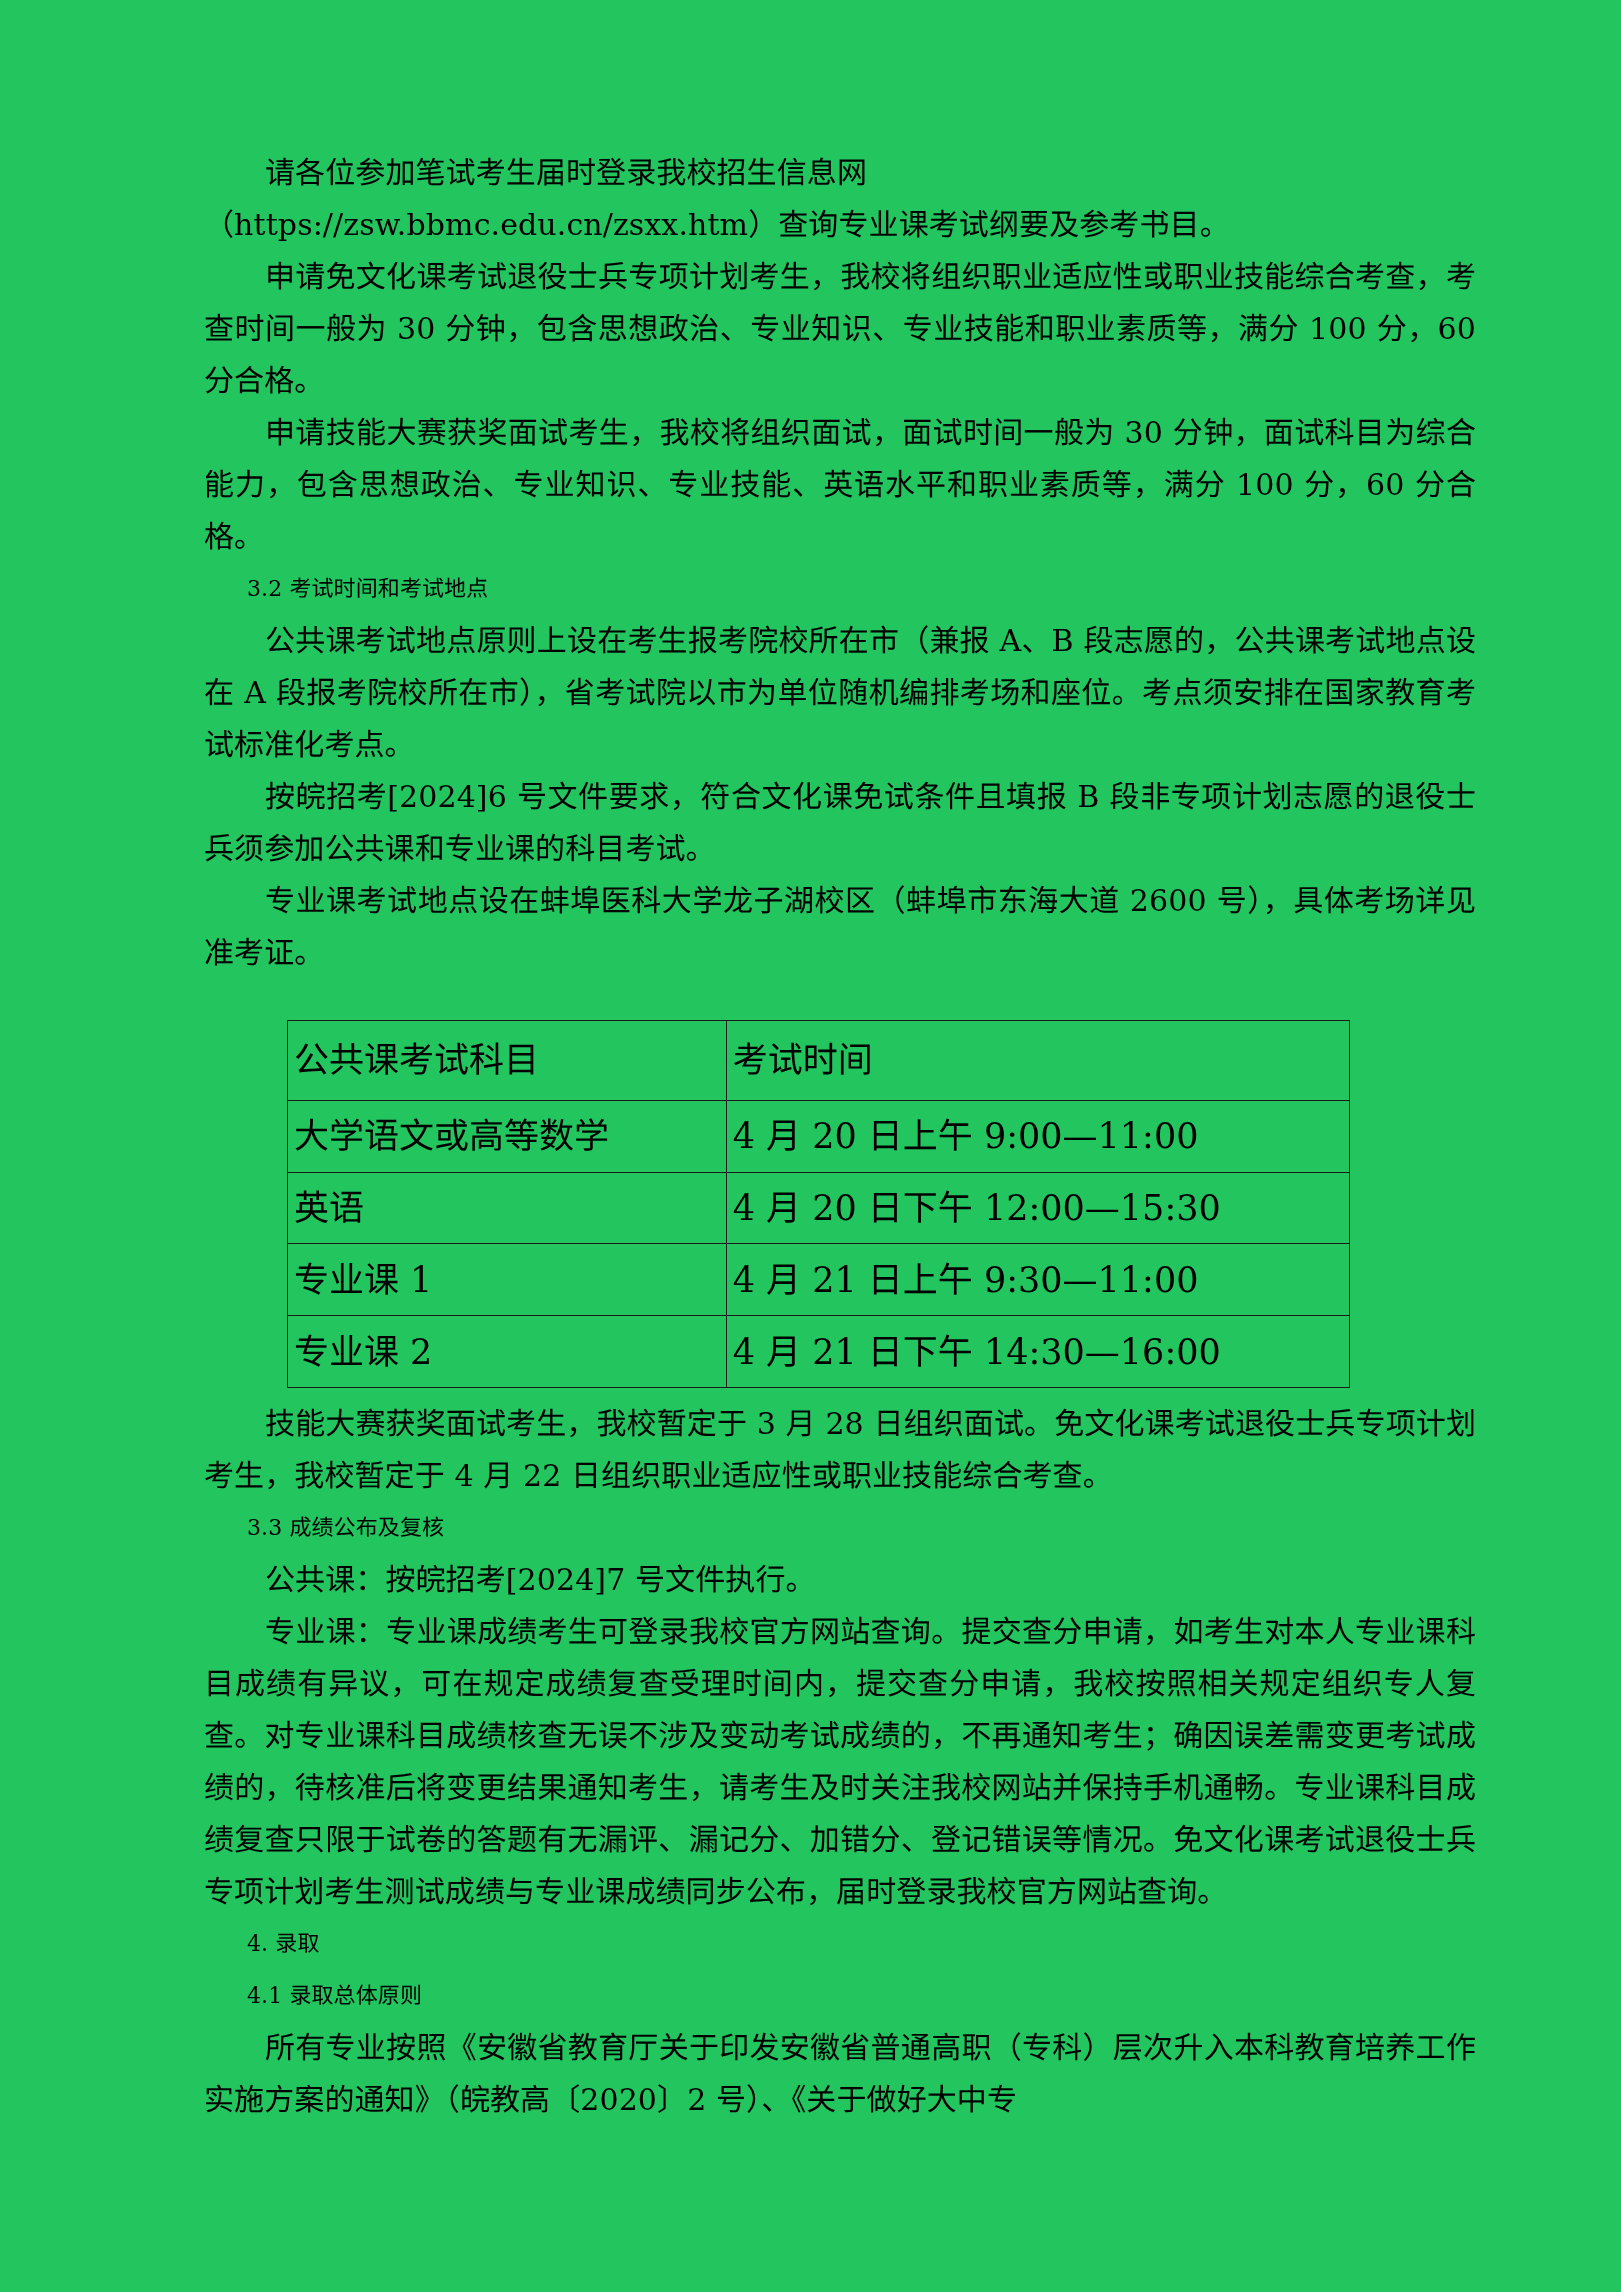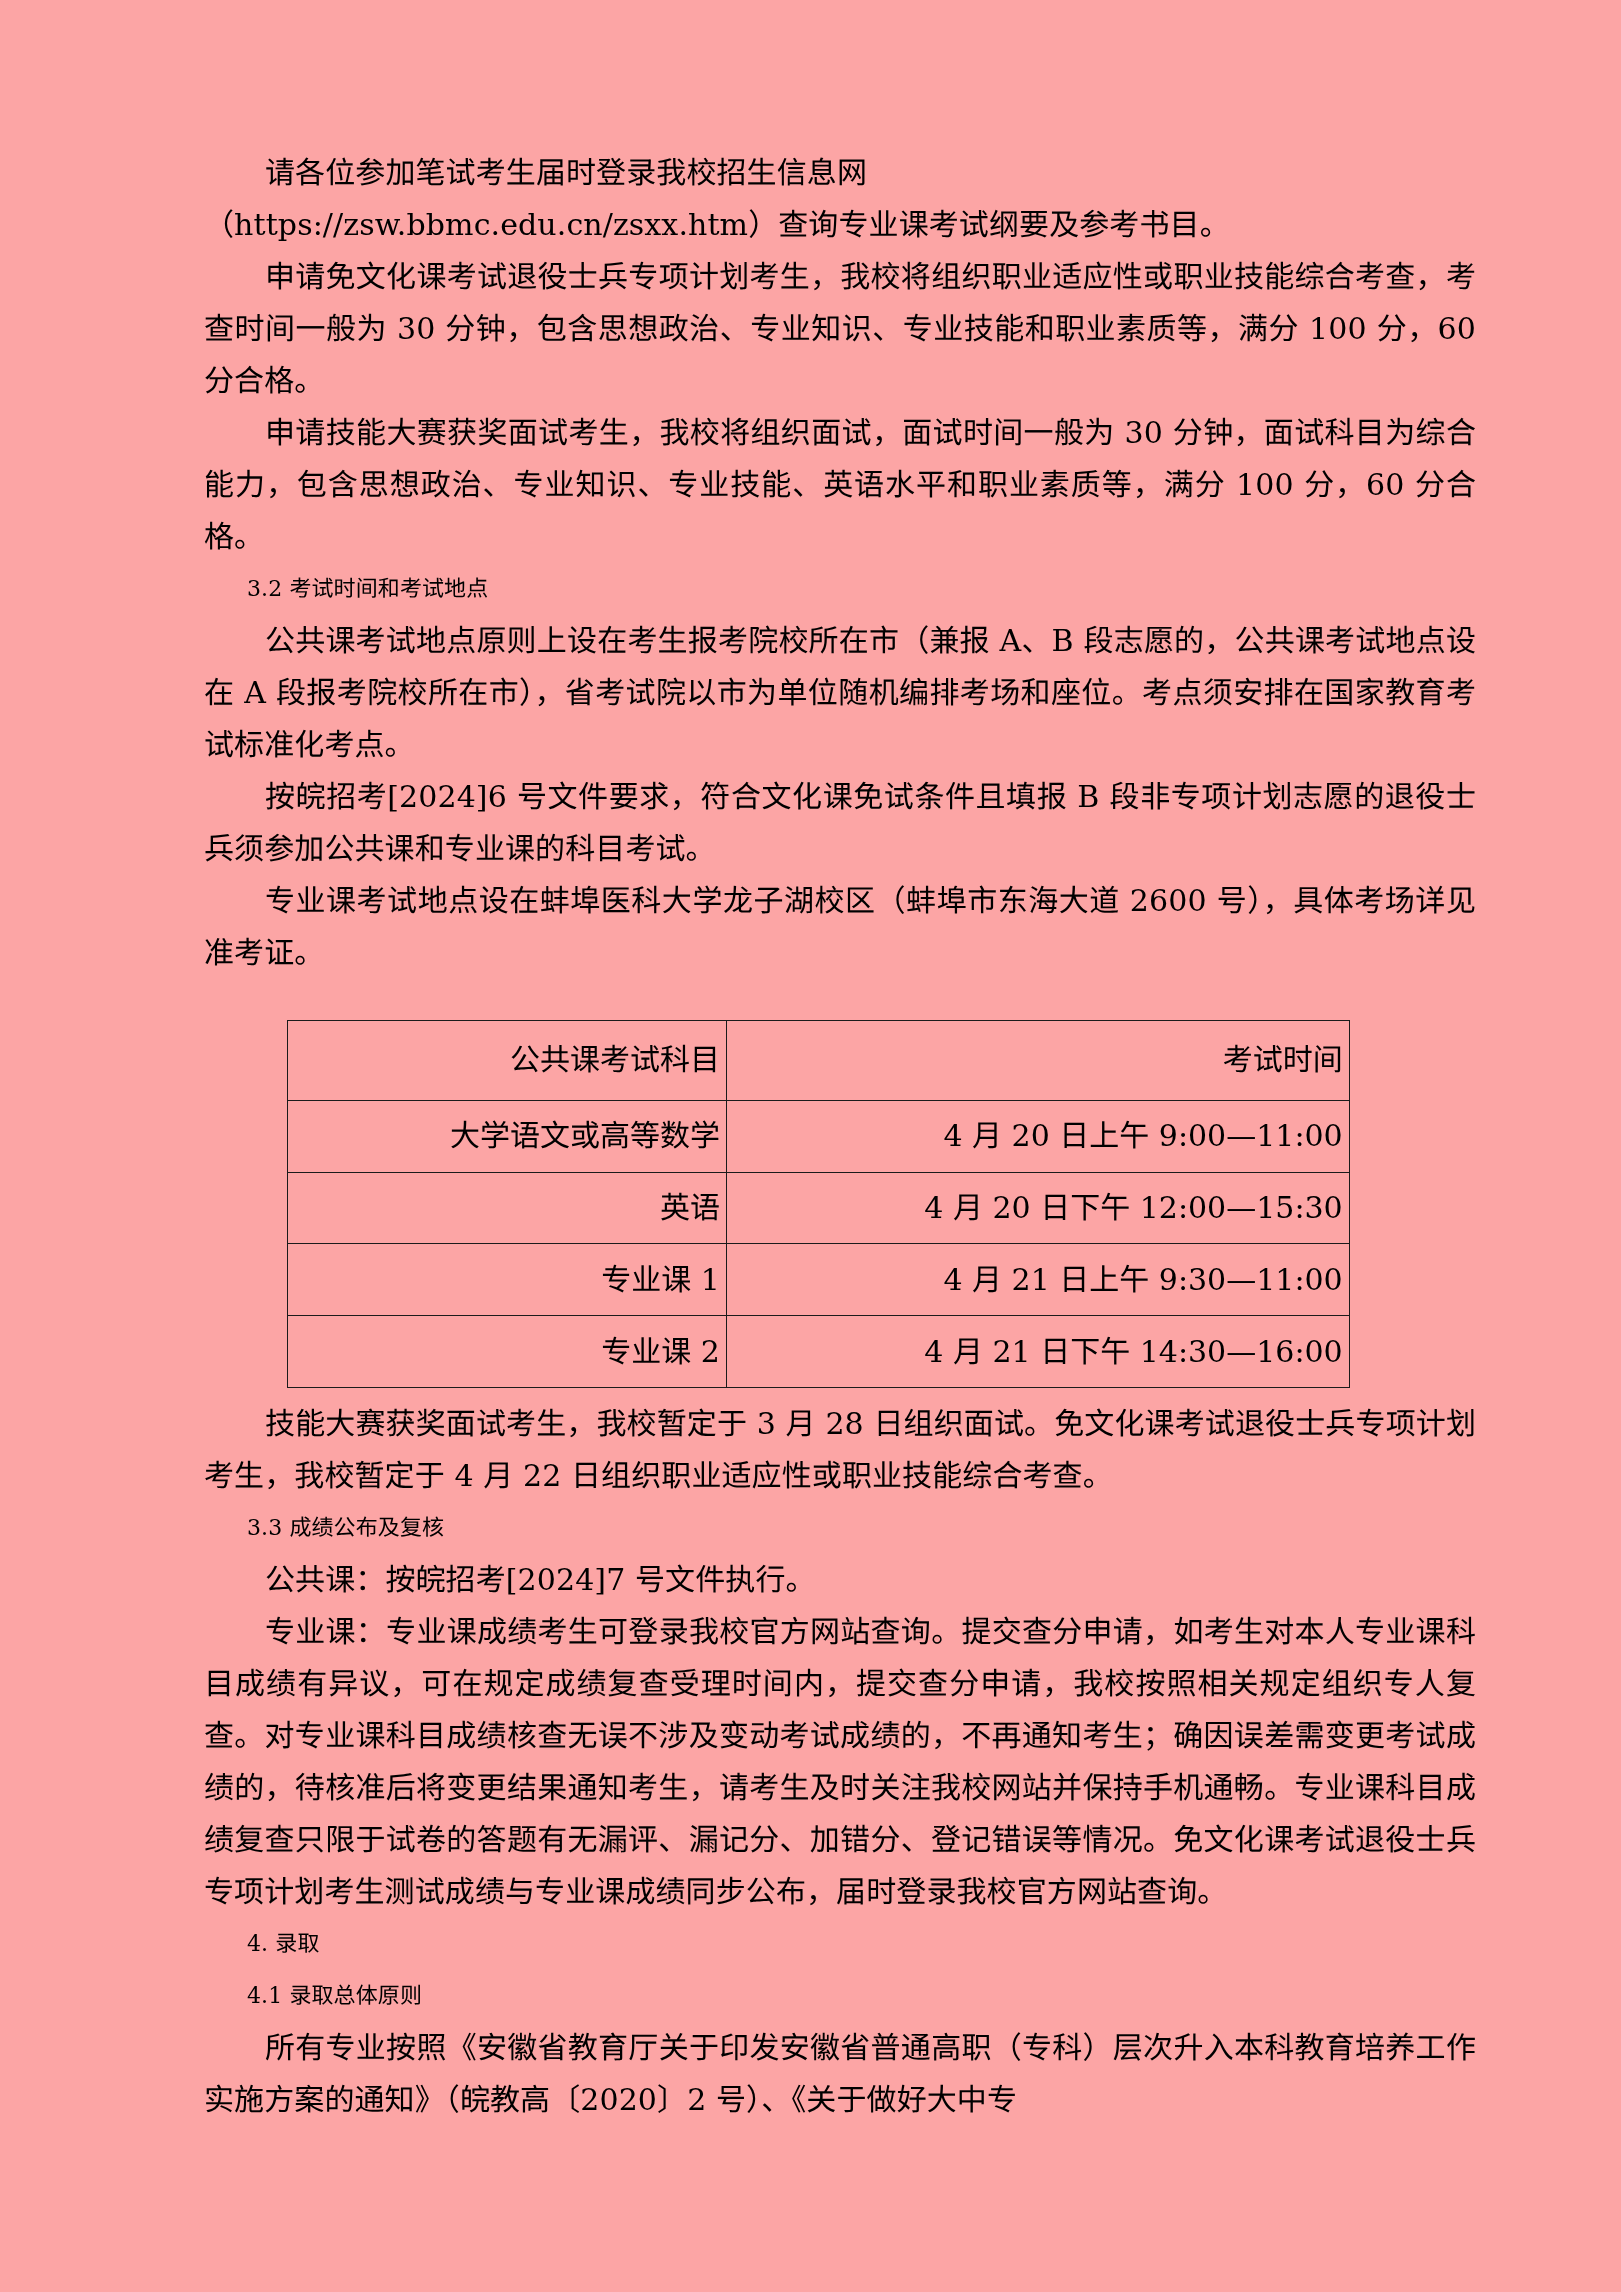--- a/index.html
+++ b/index.html
@@ -13,21 +13,21 @@
     height: 2293px;
     font-family: "DejaVu Serif", "Liberation Serif", serif;
     color: #000000;
     -webkit-font-smoothing: antialiased;
   }
 
   .page {
     position: relative;
     width: 1621px;
     height: 2293px;
-    background: #fca5a5;
+    background: #22c55e;
     box-sizing: border-box;
     padding: 147px 145px 0 204px;
   }
 
   .doc-body {
     width: 1272px;
   }
 
   
   p {
@@ -67,23 +67,23 @@
 
   table.exam-table {
     border-collapse: collapse;
     width: 1036px;
     table-layout: fixed;
   }
 
   table.exam-table td {
     border: 1.6px solid #1b1b1b;
     height: 63px;
-    text-align: right;
+    text-align: left;
     vertical-align: middle;
-    font-size: 30px;
+    font-size: 35px;
     font-family: "DejaVu Serif", "Liberation Serif", serif;
     padding: 3.9px 5.9px;
     line-height: 1.2;
   }
 
   table.exam-table td.col-subject { width: 426px; }
   table.exam-table td.col-time    { width: 610px; }
 
   table.exam-table tr.header-row td {
     height: 71px;

